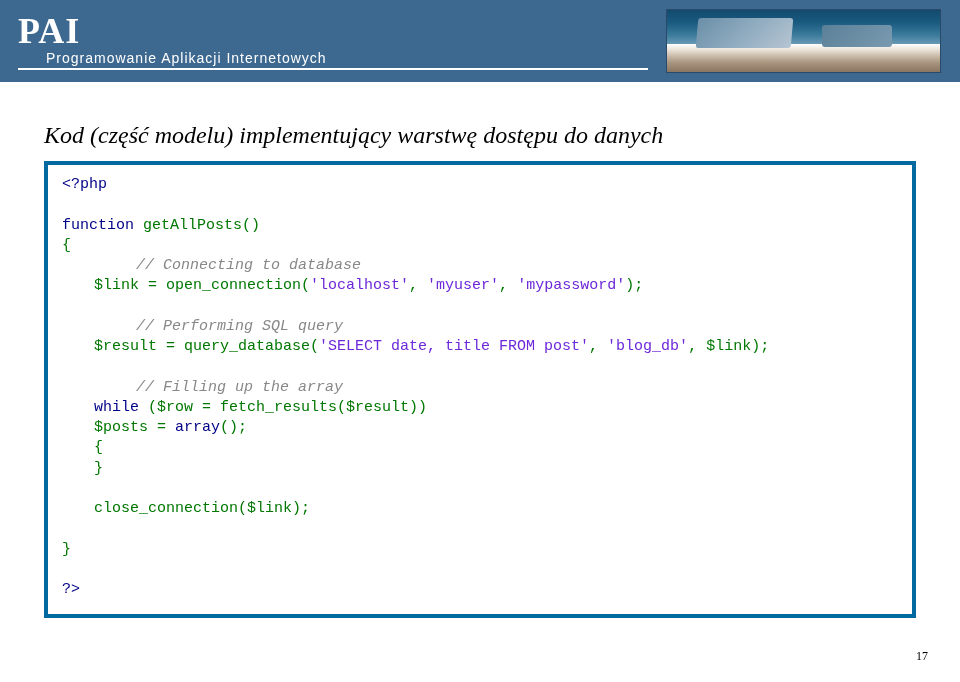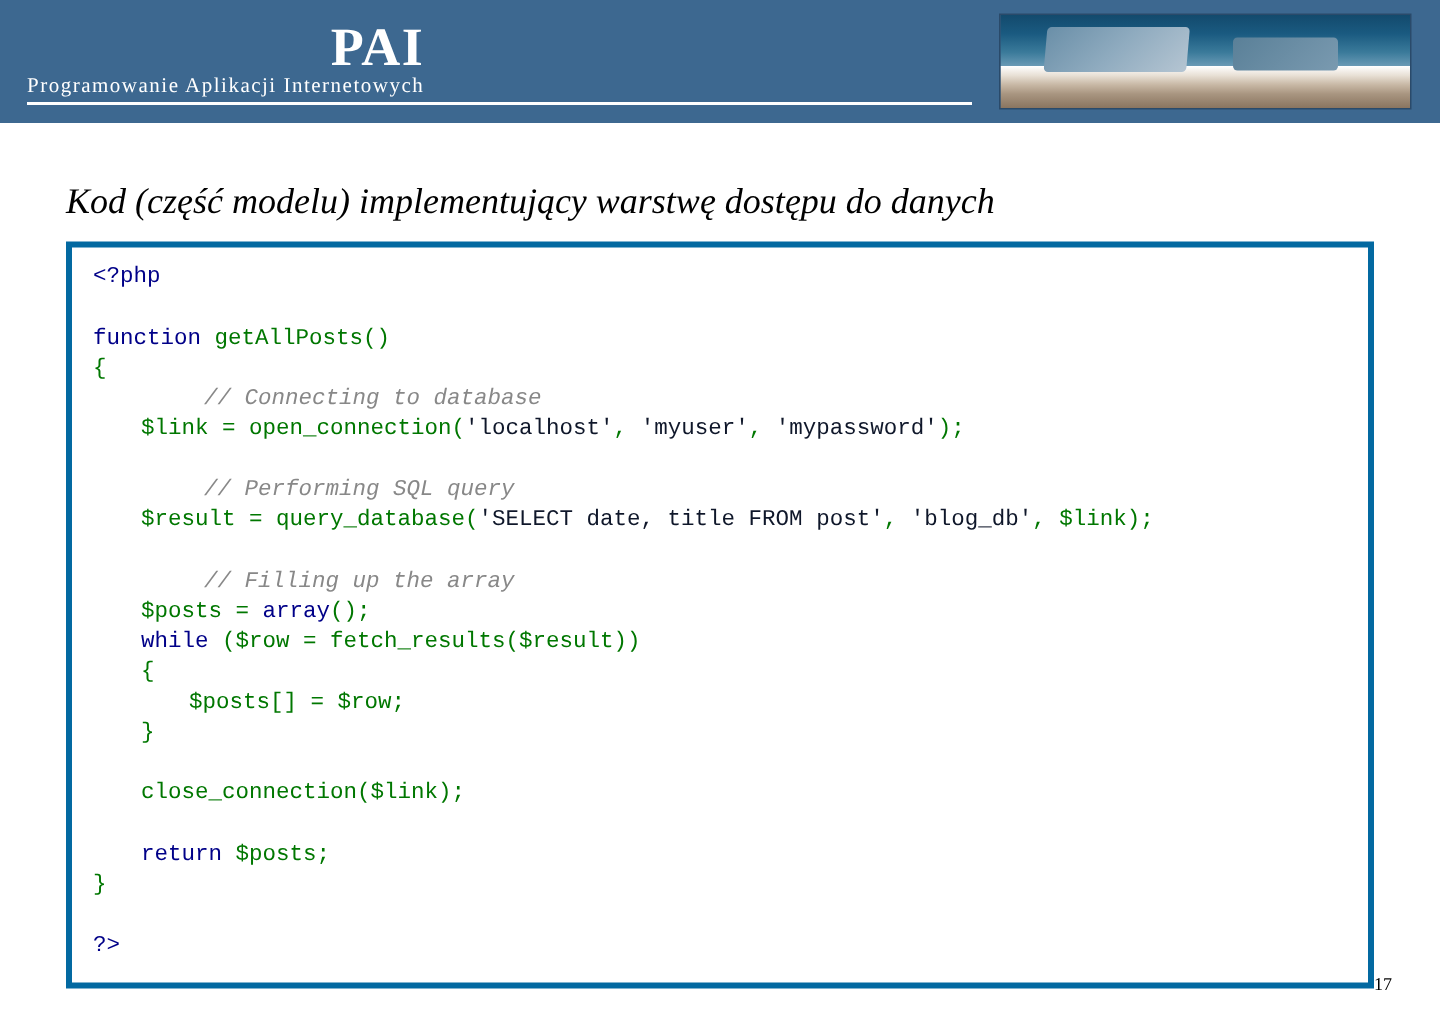--- a/index.html
+++ b/index.html
@@ -15,33 +15,33 @@
     width: 100%;
     height: 82px;
     background: #3d6890;
     position: relative;
   }
   .header-left {
     position: absolute;
     left: 18px;
     top: 10px;
     color: #ffffff;
-    text-align: right;
   }
   .header-title {
     font-family: Georgia, serif;
     font-size: 36px;
     font-weight: bold;
     letter-spacing: 1px;
   }
   .header-subtitle {
-    font-family: Liberation Serif, serif;
+    font-family: Liberation Sans, sans-serif;
     font-size: 14px;
     letter-spacing: 1px;
     margin-top: -2px;
+    margin-left: 28px;
   }
   .header-underline {
     position: absolute;
     left: 18px;
     top: 68px;
     width: 630px;
     height: 2px;
     background: #ffffff;
   }
   .header-photo {
@@ -86,21 +86,21 @@
     margin-bottom: 12px;
   }
   .code-box {
     border: 4px solid #0369a1;
     padding: 10px 14px 14px 14px;
     font-family: 'Courier New', monospace;
     font-size: 15px;
     line-height: 1.35;
   }
   .code-keyword { color: #000088; }
-  .code-string { color: #0f172a; }
+  .code-string { color: #6d28d9; }
   .code-comment { color: #888888; font-style: italic; margin-left: 42px; }
   .code-text { color: #007700; }
   .page-number {
     position: absolute;
     right: 32px;
     bottom: 18px;
     font-family: 'Times New Roman', serif;
     font-size: 12px;
     color: #000000;
   }
@@ -128,28 +128,26 @@
     <div class="code-line">&nbsp;</div>
     <div class="code-line"><span class="code-keyword">function</span><span class="code-text"> getAllPosts()</span></div>
     <div class="code-line"><span class="code-text">{</span></div>
     <div class="code-line indent1"><span class="code-comment">// Connecting to database</span></div>
     <div class="code-line indent1"><span class="code-text">$link = open_connection(</span><span class="code-string">'localhost'</span><span class="code-text">, </span><span class="code-string">'myuser'</span><span class="code-text">, </span><span class="code-string">'mypassword'</span><span class="code-text">);</span></div>
     <div class="code-line">&nbsp;</div>
     <div class="code-line indent1"><span class="code-comment">// Performing SQL query</span></div>
     <div class="code-line indent1"><span class="code-text">$result = query_database(</span><span class="code-string">'SELECT date, title FROM post'</span><span class="code-text">, </span><span class="code-string">'blog_db'</span><span class="code-text">, $link);</span></div>
     <div class="code-line">&nbsp;</div>
     <div class="code-line indent1"><span class="code-comment">// Filling up the array</span></div>
+    <div class="code-line indent1"><span class="code-keyword">while</span><span class="code-text"> ($row = fetch_results($result))</span></div>
     <div class="code-line indent1"><span class="code-text">$posts = </span><span class="code-keyword">array</span><span class="code-text">();</span></div>
-    <div class="code-line indent1"><span class="code-keyword">while</span><span class="code-text"> ($row = fetch_results($result))</span></div>
     <div class="code-line indent1"><span class="code-text">{</span></div>
-    <div class="code-line indent2"><span class="code-text">$posts[] = $row;</span></div>
     <div class="code-line indent1"><span class="code-text">}</span></div>
     <div class="code-line">&nbsp;</div>
     <div class="code-line indent1"><span class="code-text">close_connection($link);</span></div>
     <div class="code-line">&nbsp;</div>
-    <div class="code-line indent1"><span class="code-keyword">return</span><span class="code-text"> $posts;</span></div>
     <div class="code-line"><span class="code-text">}</span></div>
     <div class="code-line">&nbsp;</div>
     <div class="code-line"><span class="code-keyword">?&gt;</span></div>
   </div>
 </div>
 
 <div class="page-number">17</div>
 
 </body></html>

